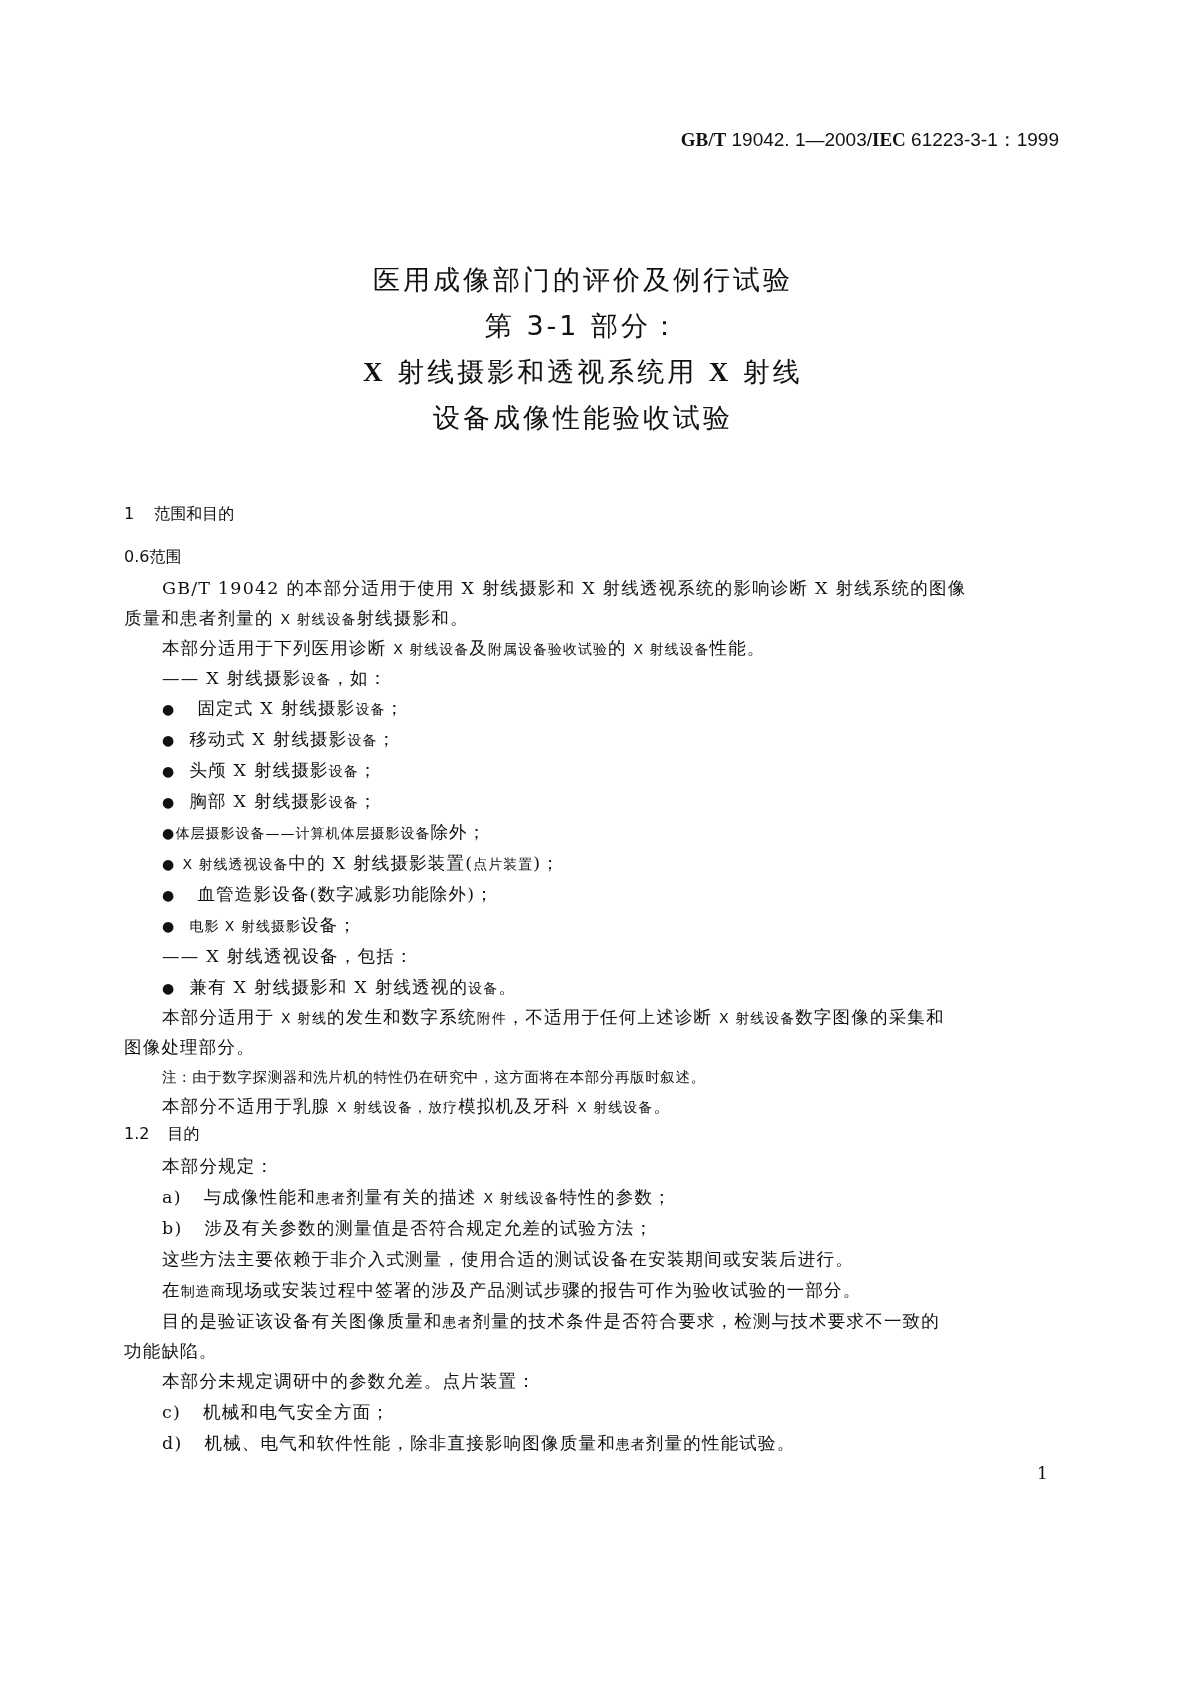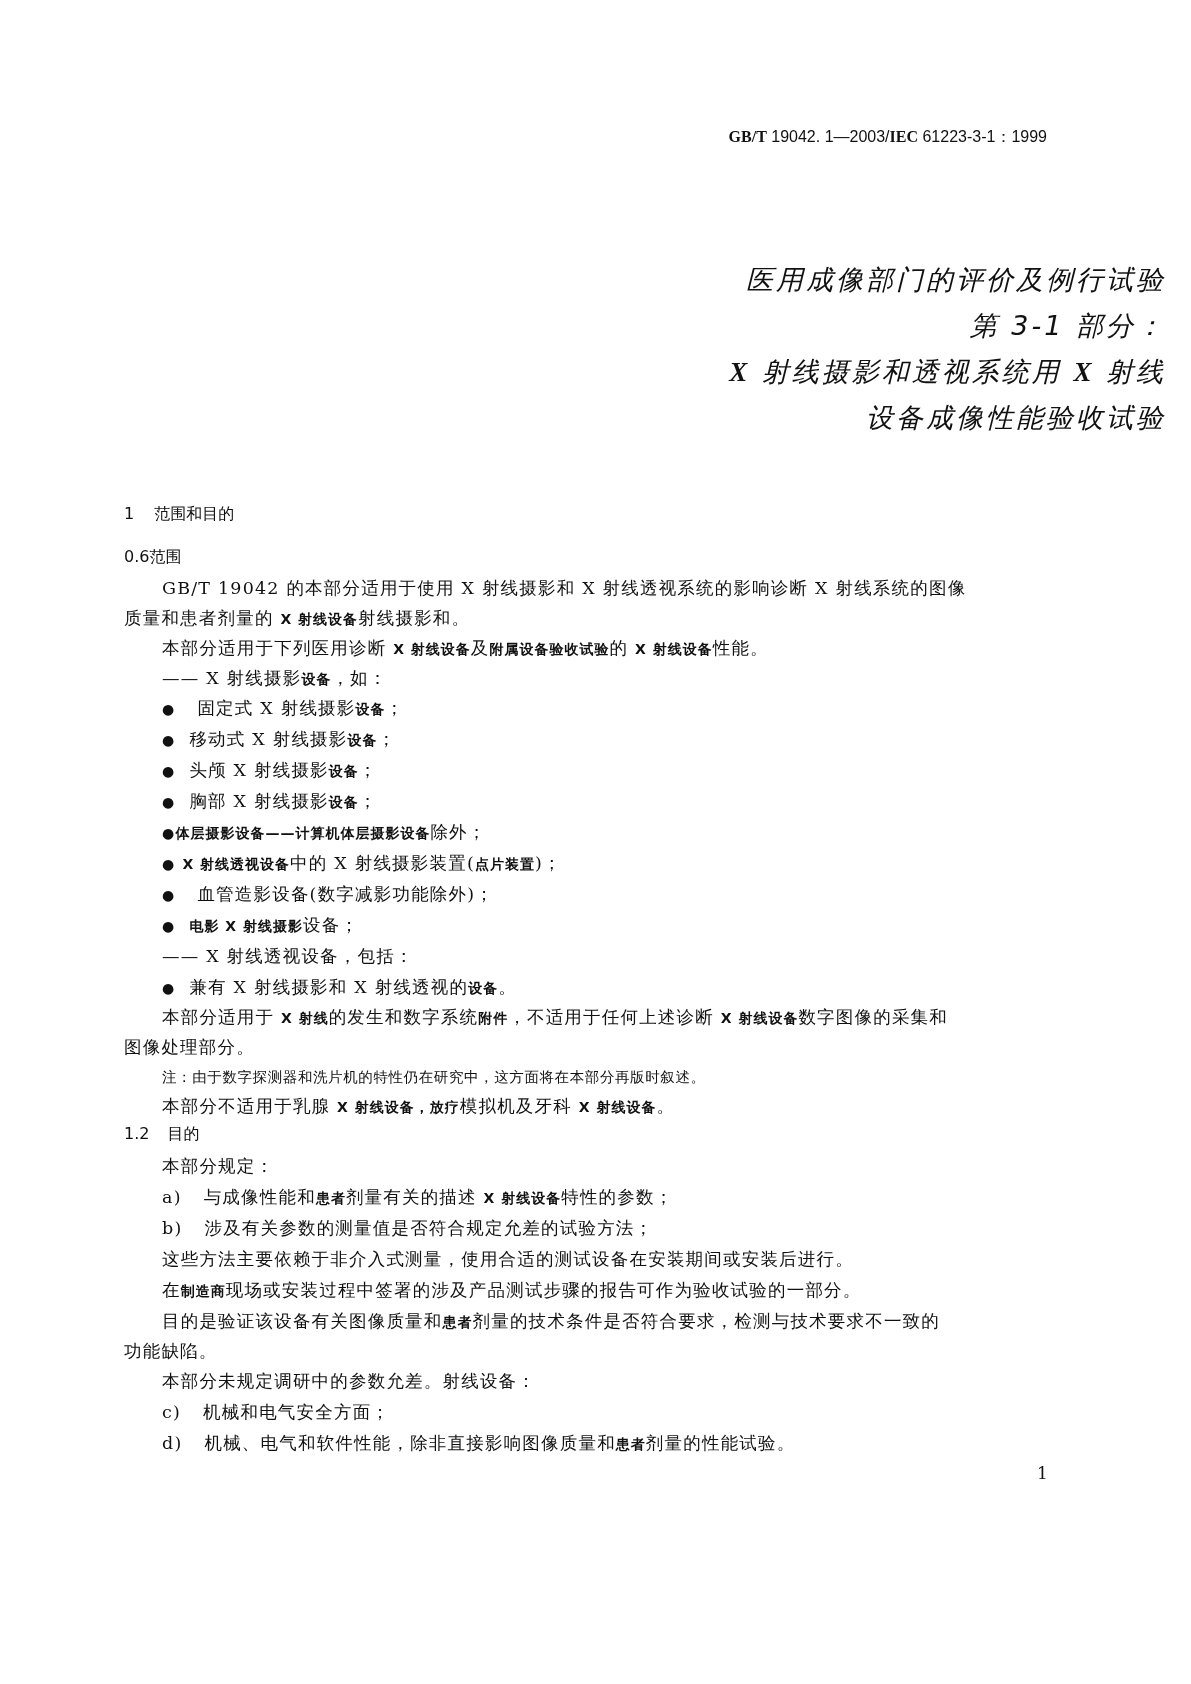--- a/index.html
+++ b/index.html
@@ -1,26 +1,26 @@
 <!DOCTYPE html>
 <html><head>
 <meta charset="utf-8">
 <style>
   html, body { margin: 0; padding: 0; background: #ffffff; }
   body { width: 1191px; height: 1684px; position: relative; overflow: hidden;
          font-family: "DejaVu Serif", "Liberation Serif", serif; color: #111; }
   .abs { position: absolute; white-space: nowrap; }
-  .hdr { font-family: "Liberation Sans", "DejaVu Sans", sans-serif; font-size: 16px; right: 144px; top: 127px; }
+  .hdr { font-family: "Liberation Sans", "DejaVu Sans", sans-serif; font-size: 19px; right: 132px; top: 127px; }
   .hdr b { font-family: "Liberation Serif", serif; font-weight: bold; }
-  .title { left: 0; width: 1166px; text-align: right; font-family: "DejaVu Sans", sans-serif;
-           font-size: 27px; letter-spacing: 3px; font-style: italic; }
+  .title { left: 0; width: 1166px; text-align: center; font-family: "DejaVu Sans", sans-serif;
+           font-size: 27px; letter-spacing: 3px; }
   .title .x { font-family: "Liberation Serif", serif; font-weight: bold; }
   .sec { font-family: "DejaVu Sans", sans-serif; font-size: 16px; left: 124px; }
   .p { font-size: 17.5px; letter-spacing: 1.2px; }
-  .em { font-family: "DejaVu Sans", sans-serif; font-weight: bold; font-size: 14px; letter-spacing: 1px; }
+  .em { font-family: "DejaVu Sans", sans-serif; font-weight: normal; font-size: 14px; letter-spacing: 1px; }
   .note { font-size: 14.5px; letter-spacing: 0.6px; }
   .bullet { font-size: 14px; }
   .pageno { font-size: 17px; left: 1037px; top: 1530px; }
 </style>
 </head>
 <body>
 
 <div class="abs hdr"><b>GB/T</b><span> 19042. 1—2003/</span><b>IEC</b><span> 61223-3-1：1999</span></div>
 
 <div class="abs title" style="top:262px">医用成像部门的评价及例行试验</div>
@@ -53,17 +53,17 @@
 <div class="abs p" style="left:162px;top:1094px"><span>本部分不适用于乳腺 </span><span class="em">X 射线设备，放疗</span><span>模拟机及牙科 </span><span class="em">X 射线设备</span><span>。</span></div>
 
 <div class="abs sec" style="top:1124px"><span>1.2</span><span style="margin-left:18px">目的</span></div>
 <div class="abs p" style="left:162px;top:1154px">本部分规定：</div>
 <div class="abs p" style="left:162px;top:1185px"><span>a)</span><span style="margin-left:22px">与成像性能和</span><span class="em">患者</span><span>剂量有关的描述 </span><span class="em">X 射线设备</span><span>特性的参数；</span></div>
 <div class="abs p" style="left:162px;top:1216px"><span>b)</span><span style="margin-left:22px">涉及有关参数的测量值是否符合规定允差的试验方法；</span></div>
 <div class="abs p" style="left:162px;top:1247px">这些方法主要依赖于非介入式测量，使用合适的测试设备在安装期间或安装后进行。</div>
 <div class="abs p" style="left:162px;top:1278px"><span>在</span><span class="em">制造商</span><span>现场或安装过程中签署的涉及产品测试步骤的报告可作为验收试验的一部分。</span></div>
 <div class="abs p" style="left:162px;top:1309px"><span>目的是验证该设备有关图像质量和</span><span class="em">患者</span><span>剂量的技术条件是否符合要求，检测与技术要求不一致的</span></div>
 <div class="abs p" style="left:124px;top:1339px">功能缺陷。</div>
-<div class="abs p" style="left:162px;top:1369px">本部分未规定调研中的参数允差。射线设备：</div>
+<div class="abs p" style="left:162px;top:1369px">本部分未规定调研中的参数允差。点片装置：</div>
 <div class="abs p" style="left:162px;top:1400px"><span>c)</span><span style="margin-left:22px">机械和电气安全方面；</span></div>
 <div class="abs p" style="left:162px;top:1431px"><span>d)</span><span style="margin-left:22px">机械、电气和软件性能，除非直接影响图像质量和</span><span class="em">患者</span><span>剂量的性能试验。</span></div>
 
 <div class="abs pageno" style="top:1463px">1</div>
 
 </body></html>

